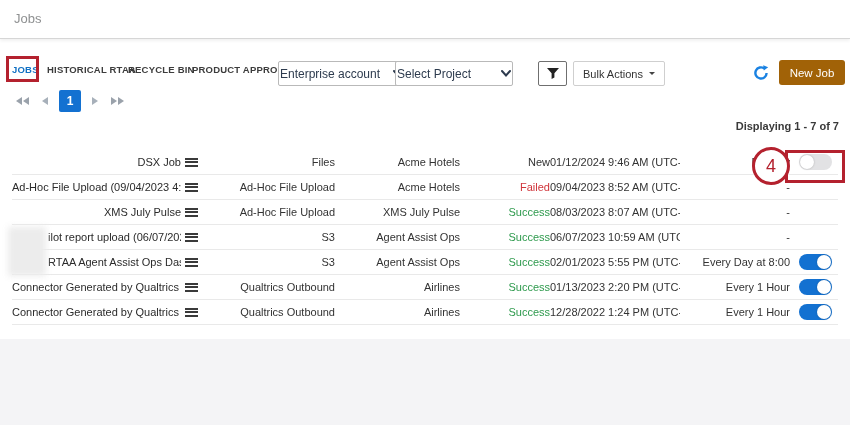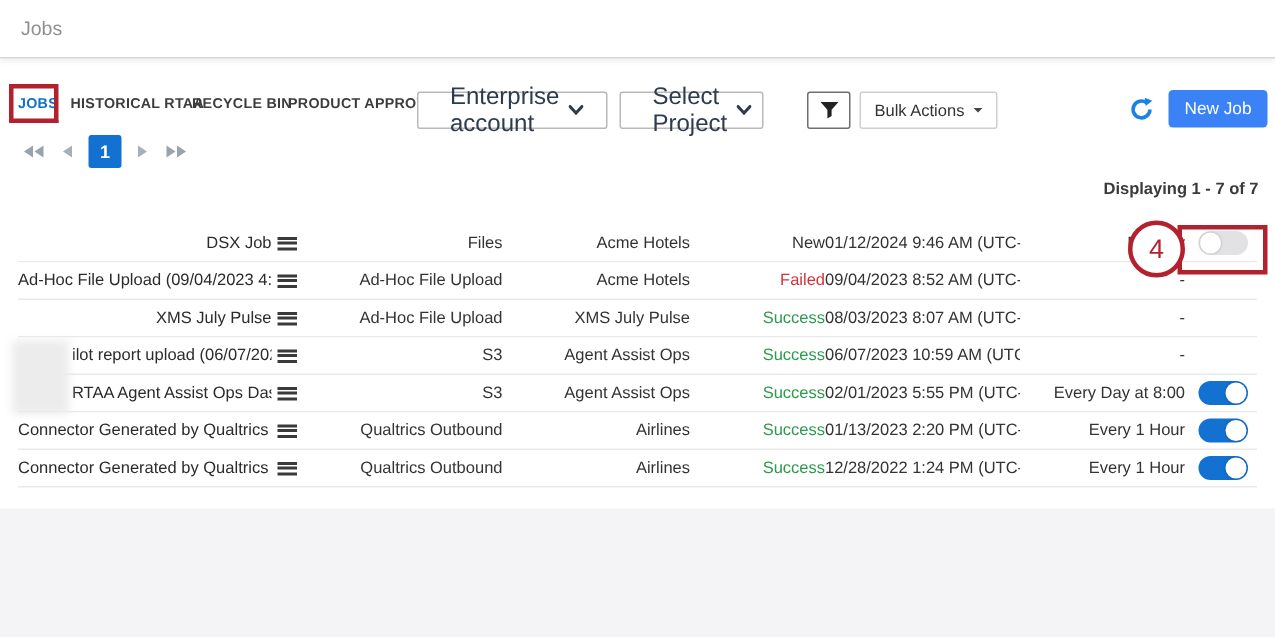--- a/index.html
+++ b/index.html
@@ -17,31 +17,31 @@
 
   
   .tab { position:absolute; top:64px; font-size:9.5px; font-weight:bold; letter-spacing:.2px;
          color:#3c3c3c; cursor:pointer; padding-bottom:5px; white-space:nowrap; }
   .tab.active { color:#1271c4; border-bottom:2px solid #1271c4; }
   .tab-jobs { left:12px; } .tab-hist { left:47px; } .tab-recycle { left:128px; } .tab-product { left:192px; }
 
   
   .select-box { position:absolute; top:61px; height:25px; border:1px solid #b9b9b9; border-radius:2px;
                 background:#fff; display:flex; align-items:center; justify-content:space-between;
-                padding:0 21px; font-size:16px; color:#2d3b4e; cursor:pointer; }
+                padding:0 1px; font-size:12px; color:#2d3b4e; cursor:pointer; }
   .select-account { left:278px; width:127px; }
-  .select-project { left:413px; width:96px; }
+  .select-project { left:395px; width:118px; }
   .chev { width:10px; height:7px; flex:0 0 auto; margin-left:6px; }
   .filter-btn { position:absolute; left:538px; top:61px; width:29px; height:25px; border:1px solid #6f6f6f;
                 border-radius:2px; background:#fff; display:flex; align-items:center; justify-content:center; cursor:pointer; }
   .bulk-btn { position:absolute; left:573px; top:61px; height:25px; border:1px solid #cfcfcf; border-radius:2px;
               background:#fff; display:flex; align-items:center; padding:0 9px; font-size:11px; color:#333; cursor:pointer; }
   .bulk-caret { width:0; height:0; border:3.5px solid transparent; border-top-color:#444; margin-left:6px; margin-top:3px; }
   .refresh-btn { position:absolute; left:752px; top:64px; width:18px; height:18px; cursor:pointer; }
-  .newjob-btn { position:absolute; left:779px; top:60px; width:66px; height:25px; background:#3b82f6; color:#fff;
+  .newjob-btn { position:absolute; left:779px; top:60px; width:66px; height:25px; background:#a16207; color:#fff;
                 font-size:11.5px; border:none; border-radius:3px; cursor:pointer; font-family:"Liberation Sans",sans-serif; }
 
   
   .pager { position:absolute; left:14px; top:90px; height:22px; display:flex; align-items:center; }
   .pg-btn { display:flex; align-items:center; margin-right:9px; cursor:pointer; padding:4px 2px; }
   .tri { width:0; height:0; border-style:solid; }
   .tri-l { border-width:4.5px 6px 4.5px 0; border-color:transparent #a7b0ba transparent transparent; }
   .tri-r { border-width:4.5px 0 4.5px 6px; border-color:transparent transparent transparent #a7b0ba; }
   .dbl .tri { border-left-color:#9aa2ab; border-right-color:#9aa2ab; }
   .dbl .tri + .tri { margin-left:1px; }

